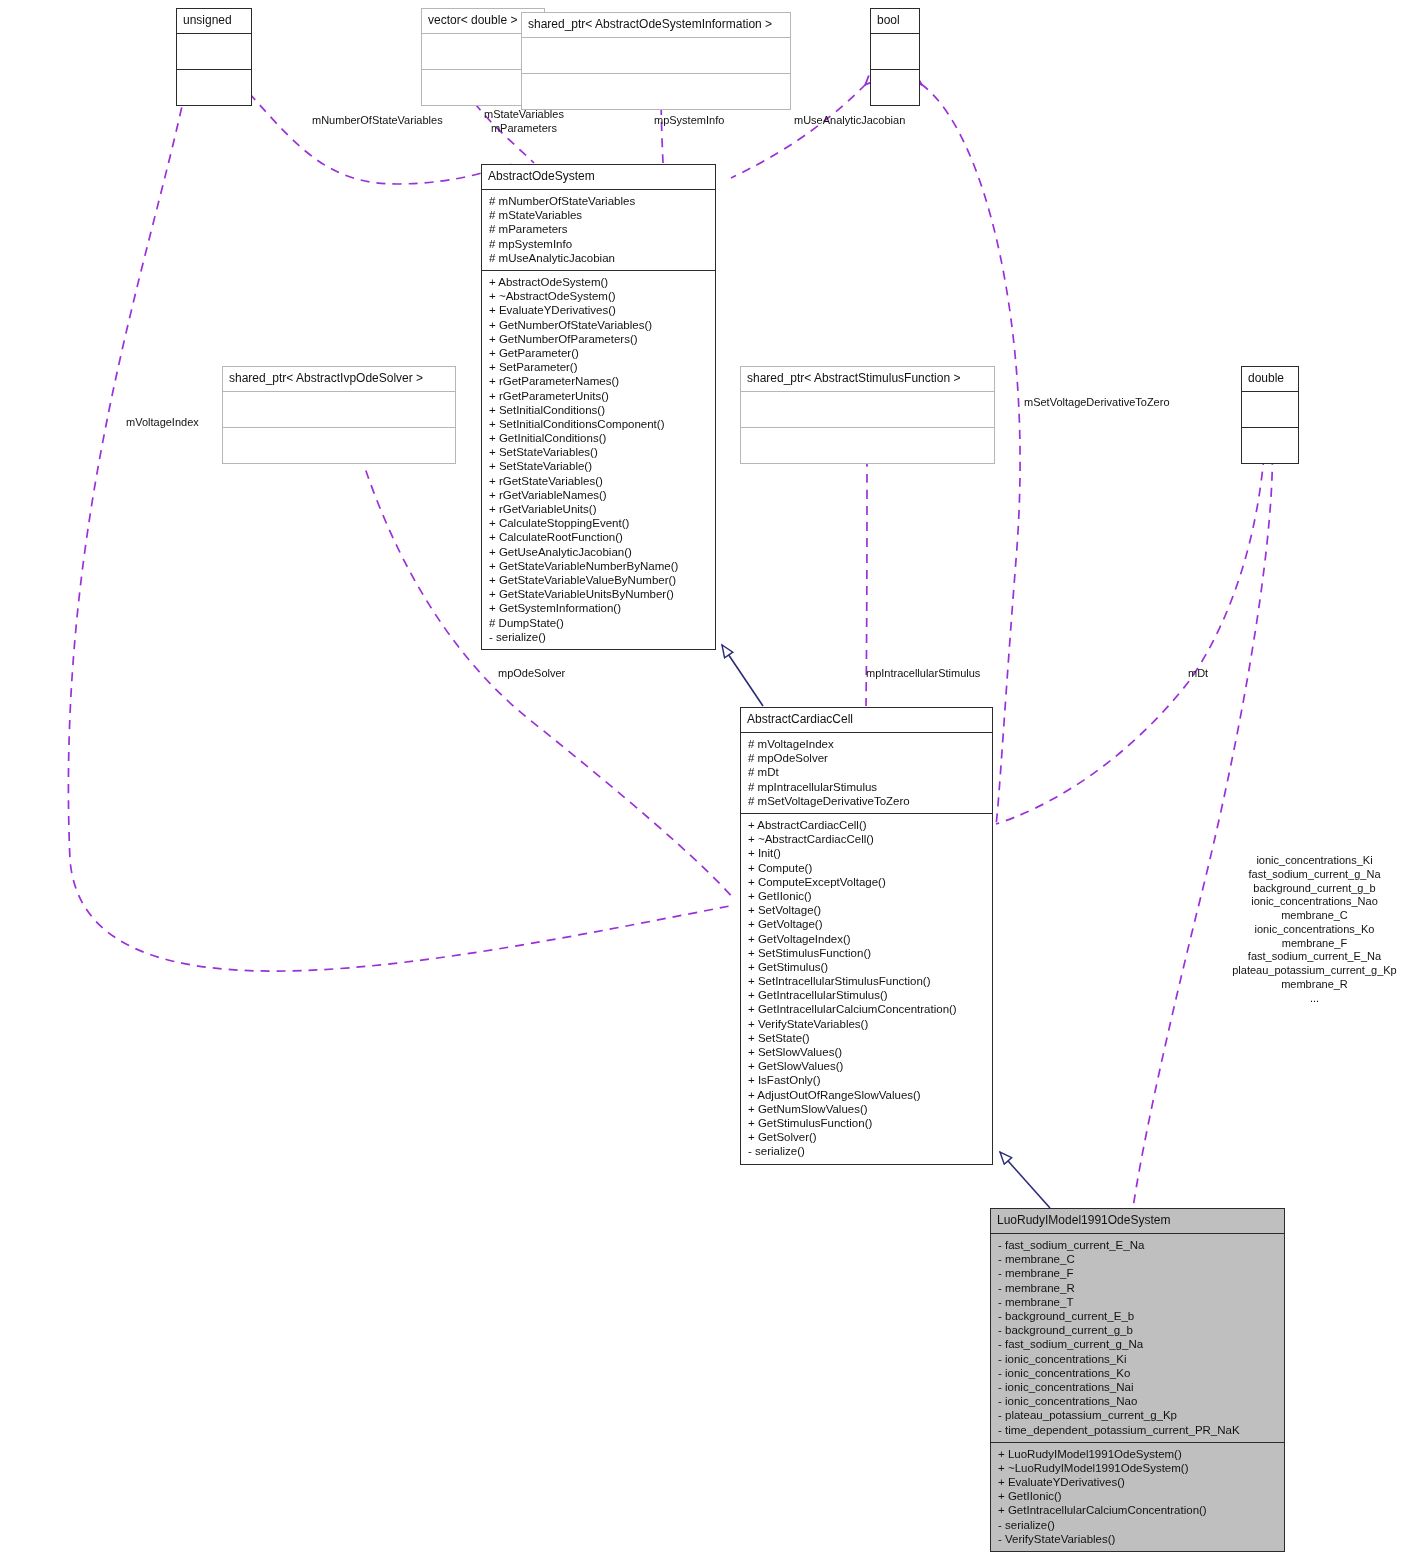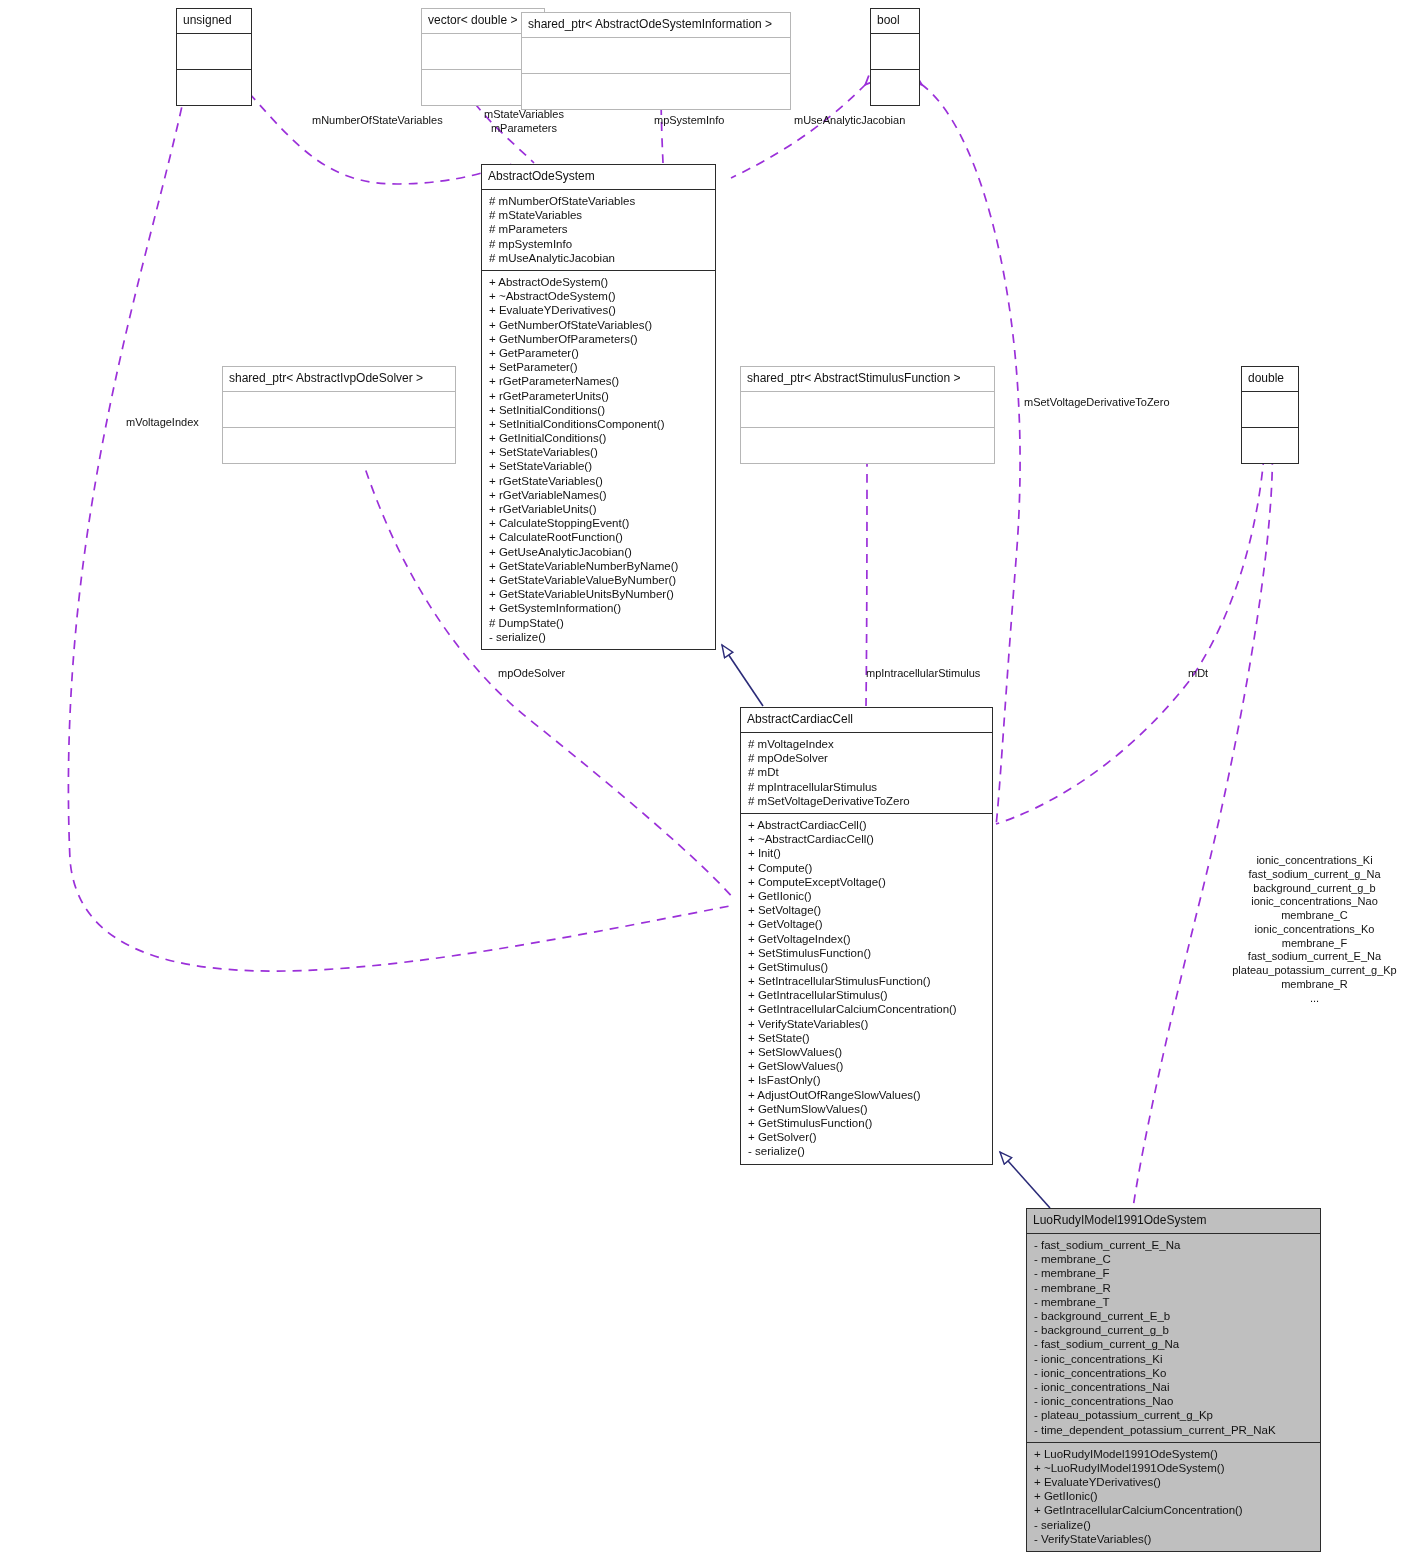--- a/index.html
+++ b/index.html
@@ -26,21 +26,21 @@
   .uml{
     position:absolute;
     box-sizing:border-box;
     background:#ffffff;
     border:1px solid #2b2b2b;
     font-size:11.5px;
     line-height:1.26;
     color:#121212;
   }
   .uml.light{ border:1px solid #b6b6b6; }
-  .uml.filled{ background:#bfbfbf;margin-left:36px; }
+  .uml.filled{ background:#bfbfbf; }
 
   .uml .title{
     text-align:left;
     padding:4px 6px 5px 6px;
     border-bottom:1px solid #2b2b2b;
     white-space:nowrap;
     font-size:12px;
   }
   .uml.light .title{ border-bottom:1px solid #b6b6b6; }
 

